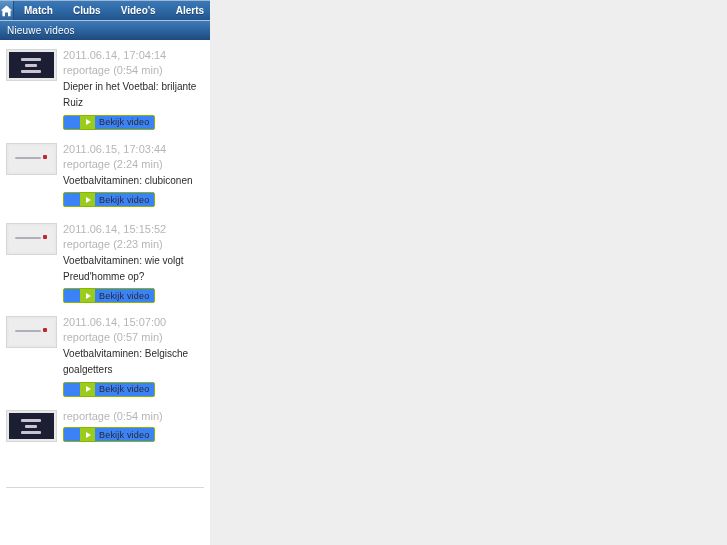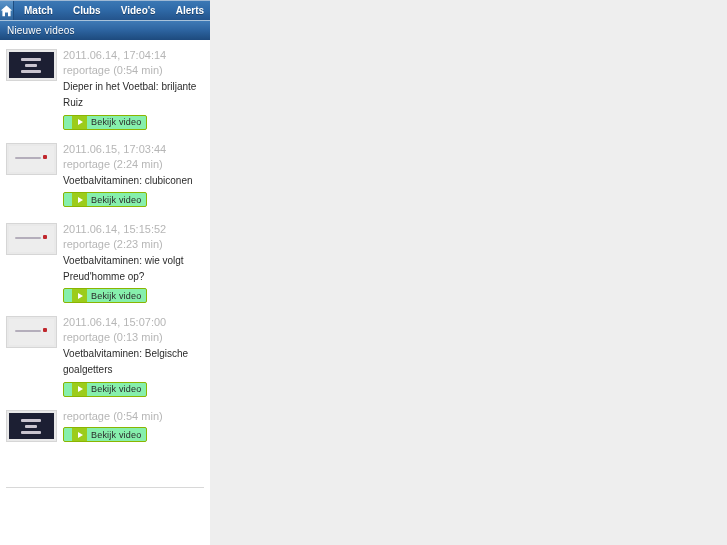--- a/index.html
+++ b/index.html
@@ -219,24 +219,24 @@
     font-weight: normal;
     color: #2b2b2b;
     line-height: 16px;
     margin-top: 1px;
     max-width: 150px;
   }
   .watchbtn {
     display: inline-flex;
     align-items: center;
     height: 13px;
-    padding: 0 5px 0 8px;
+    padding: 0 5px 0 16px;
     border: 1px solid #8ab500;
     border-radius: 2px;
-    background: #86efac;
+    background: #3b82f6;
   }
   .watchbtn .play {
     position: relative;
     width: 15px;
     height: 13px;
     background: #9ccc1b;
     display: flex;
     align-items: center;
     justify-content: center;
     margin-right: 4px;
@@ -359,21 +359,21 @@
 
       <div class="videoitem">
         <div class="thumb light">
           <div class="inner">
             <div class="tline" style="left:6px; top:11px; width:26px; height:2px;"></div>
             <div class="dot" style="left:34px; top:9px;"></div>
           </div>
         </div>
         <div class="meta">
           <div class="date">2011.06.14, 15:07:00</div>
-          <div class="dur">reportage (0:13 min)</div>
+          <div class="dur">reportage (0:57 min)</div>
           <div class="vtitle">Voetbalvitaminen: Belgische goalgetters</div>
           <div class="watchbtn">
             <span class="play"></span>
             <span class="blabel">Bekijk video</span>
           </div>
         </div>
       </div>
 
       <div class="videoitem">
         <div class="thumb dark">

